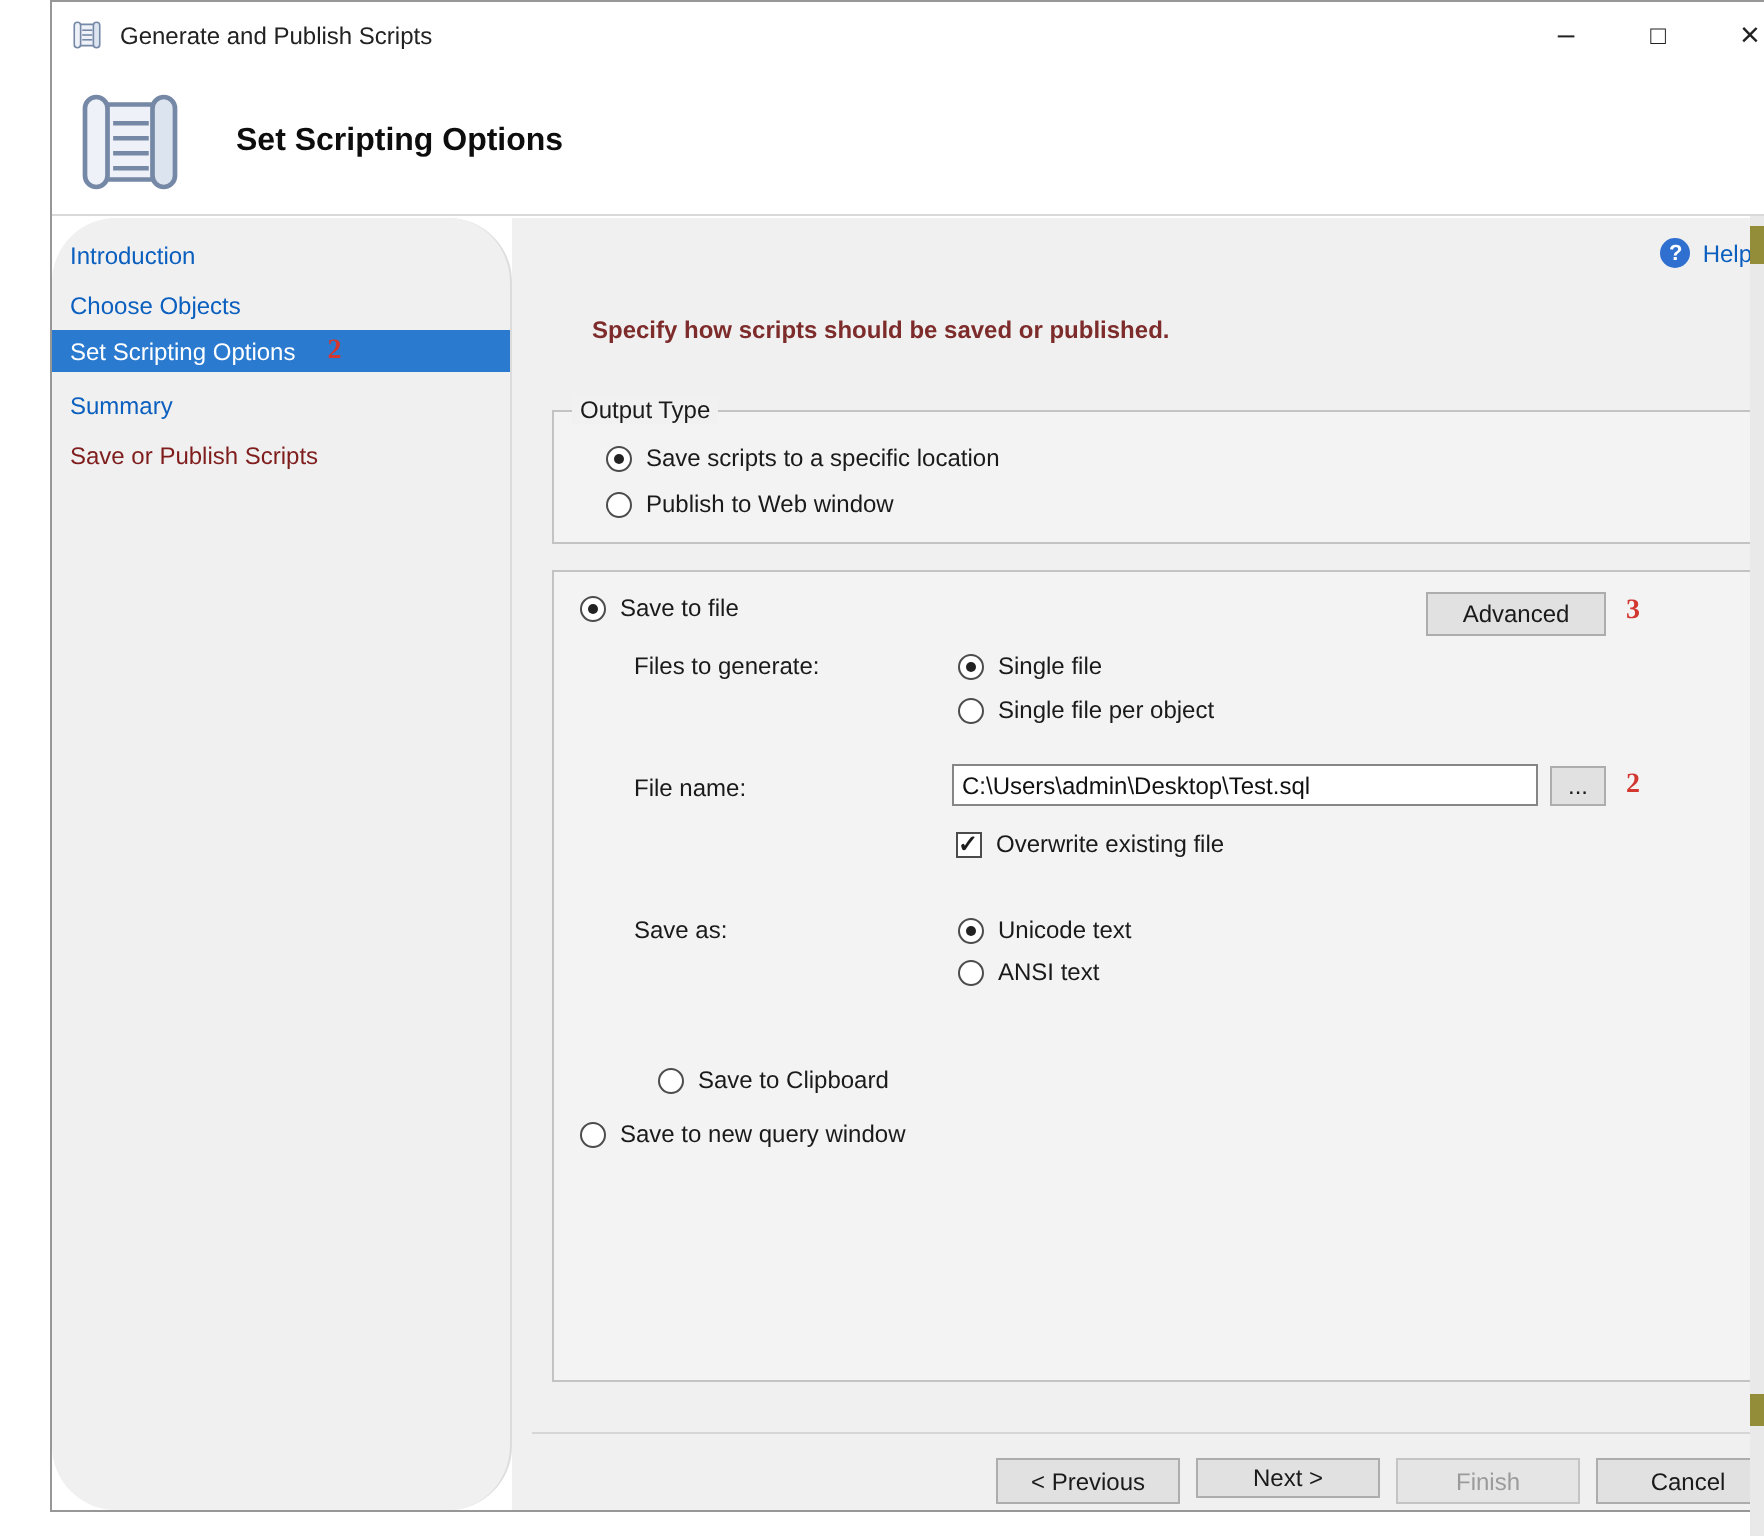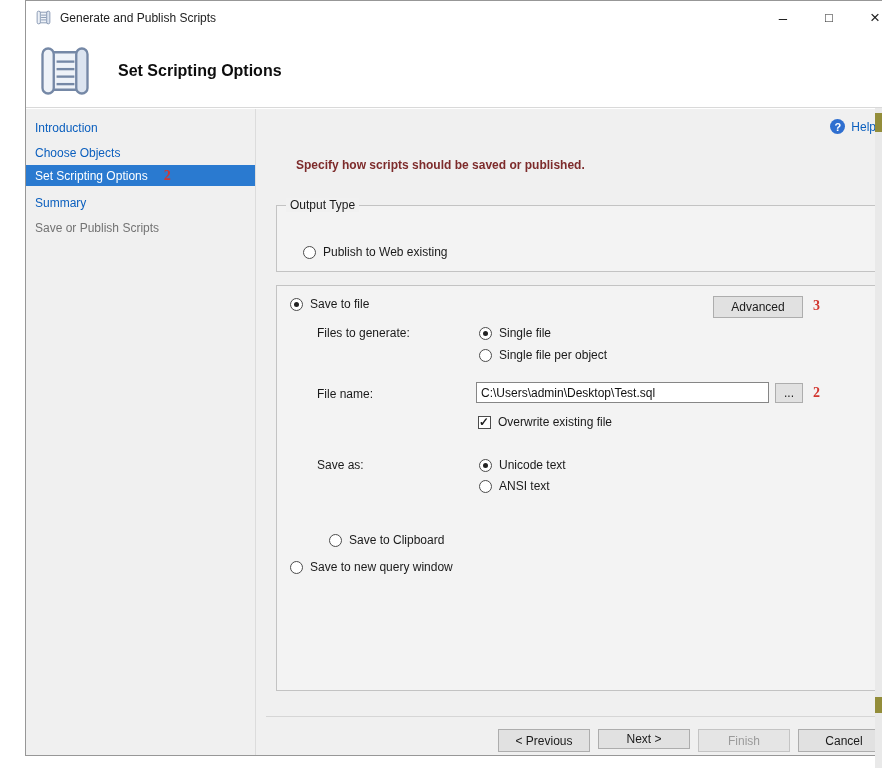--- a/index.html
+++ b/index.html
@@ -51,29 +51,30 @@
     display: flex; align-items: center;
     padding-left: 8px; gap: 22px;
   }
   .page-title { font-size: 16px; font-weight: bold; color: #0d0d0d; }
 
   
   .sidebar {
     position: absolute; top: 108px; left: 0; width: 230px; bottom: 0;
     background: #f0f0f0;
     border-right: 1px solid #dcdcdc;
+    border-radius: 32px;
   }
   .nav-item {
     position: absolute; left: 0; right: 0; height: 21px;
     display: flex; align-items: center;
     padding-left: 9px;
     color: #0b5fbe; cursor: pointer;
   }
   .nav-item.selected { background: #2a7ad0; color: #ffffff; }
-  .nav-item.dimmed { color: #737373; }
+  .nav-item.dimmed { color: #7f1d1d; }
   .annot {
     color: #d23730; font-weight: bold; font-size: 14px;
     font-family: "Liberation Serif", serif;
   }
   .nav-item .annot { margin-left: 16px; }
 
   
   .main {
     position: absolute; top: 108px; left: 230px; right: 8px; bottom: 0;
     background: #f0f0f0;
@@ -233,23 +234,27 @@
 
       <div class="help">
         <span class="help-icon">?</span>
         <span>Help</span>
       </div>
 
       <div class="instruction">Specify how scripts should be saved or published.</div>
 
       <div class="groupbox" style="left:20px; top:96px; width:606px; height:67px;">
         <span class="gb-label">Output Type</span>
+        <div class="opt-row" style="left:26px; top:15px;">
+          <span class="radio checked"></span>
+          <span>Save scripts to a specific location</span>
+        </div>
         <div class="opt-row" style="left:26px; top:38px;">
           <span class="radio"></span>
-          <span>Publish to Web existing</span>
+          <span>Publish to Web window</span>
         </div>
       </div>
 
       <div class="groupbox" style="left:20px; top:176px; width:720px; height:406px;">
 
         <div class="opt-row" style="left:13px; top:10px;">
           <span class="radio checked"></span>
           <span>Save to file</span>
         </div>
         <button class="btn" style="left:436px; top:10px; width:90px; height:22px;">Advanced</button>

